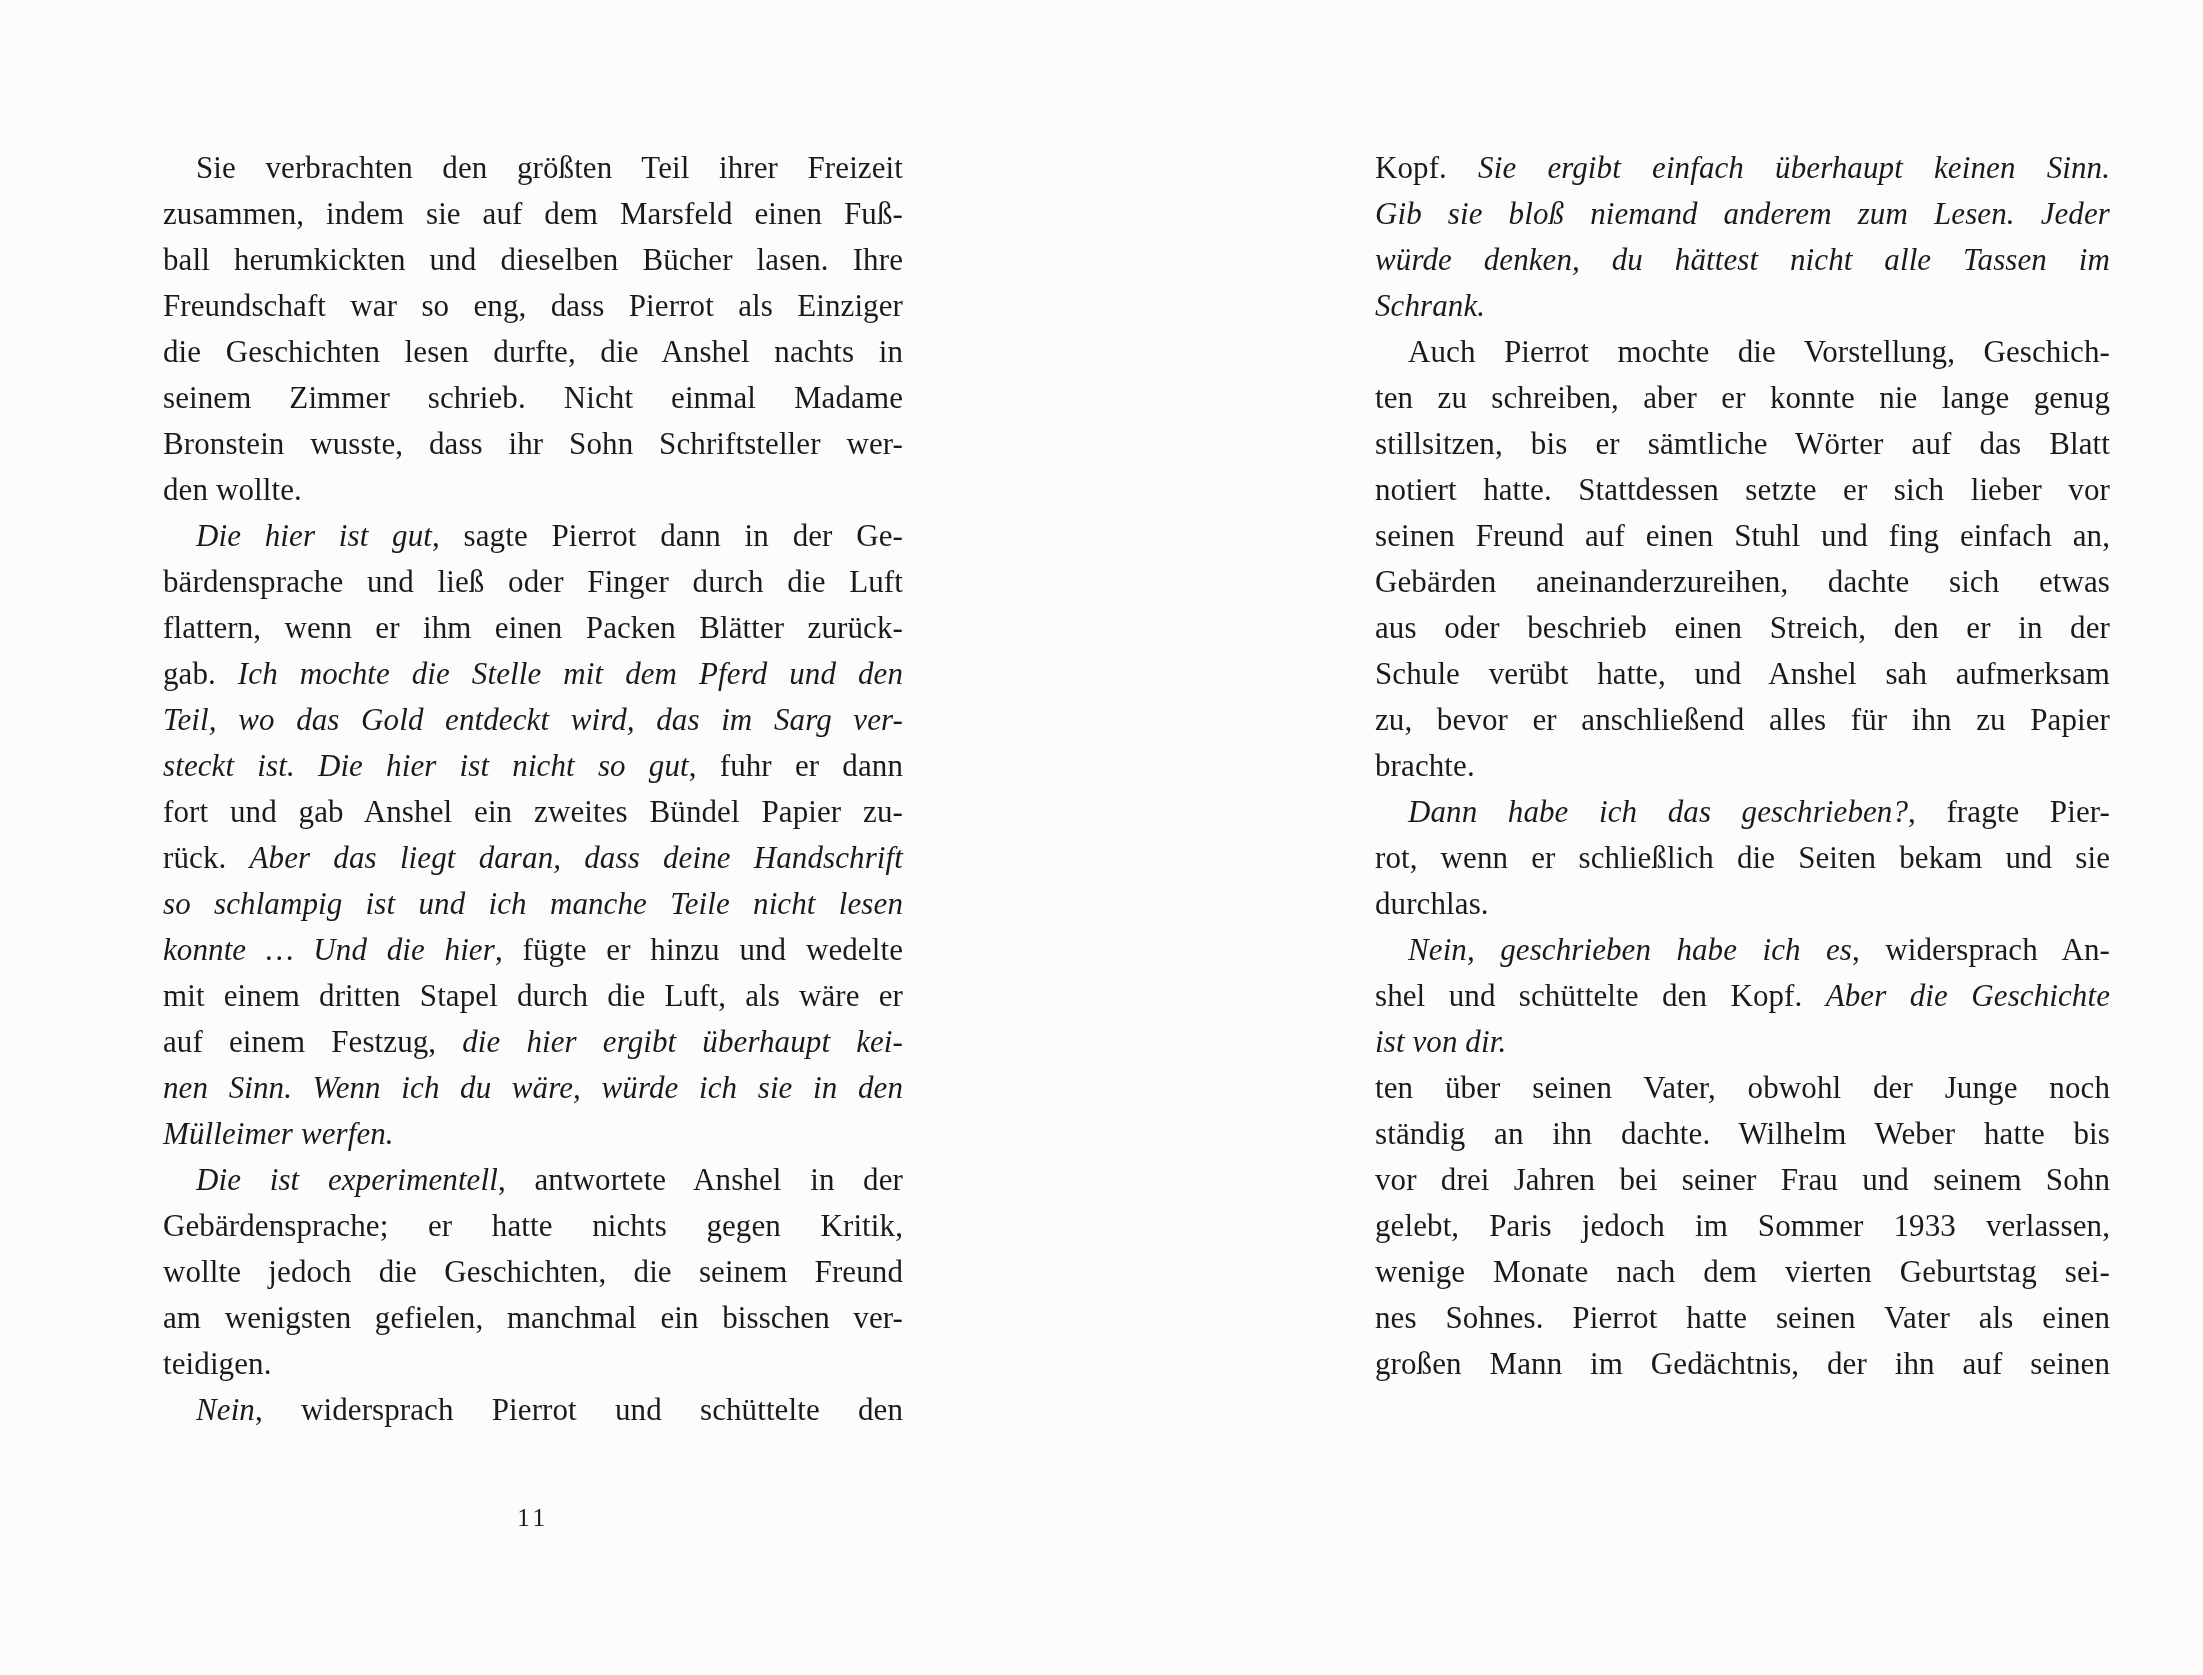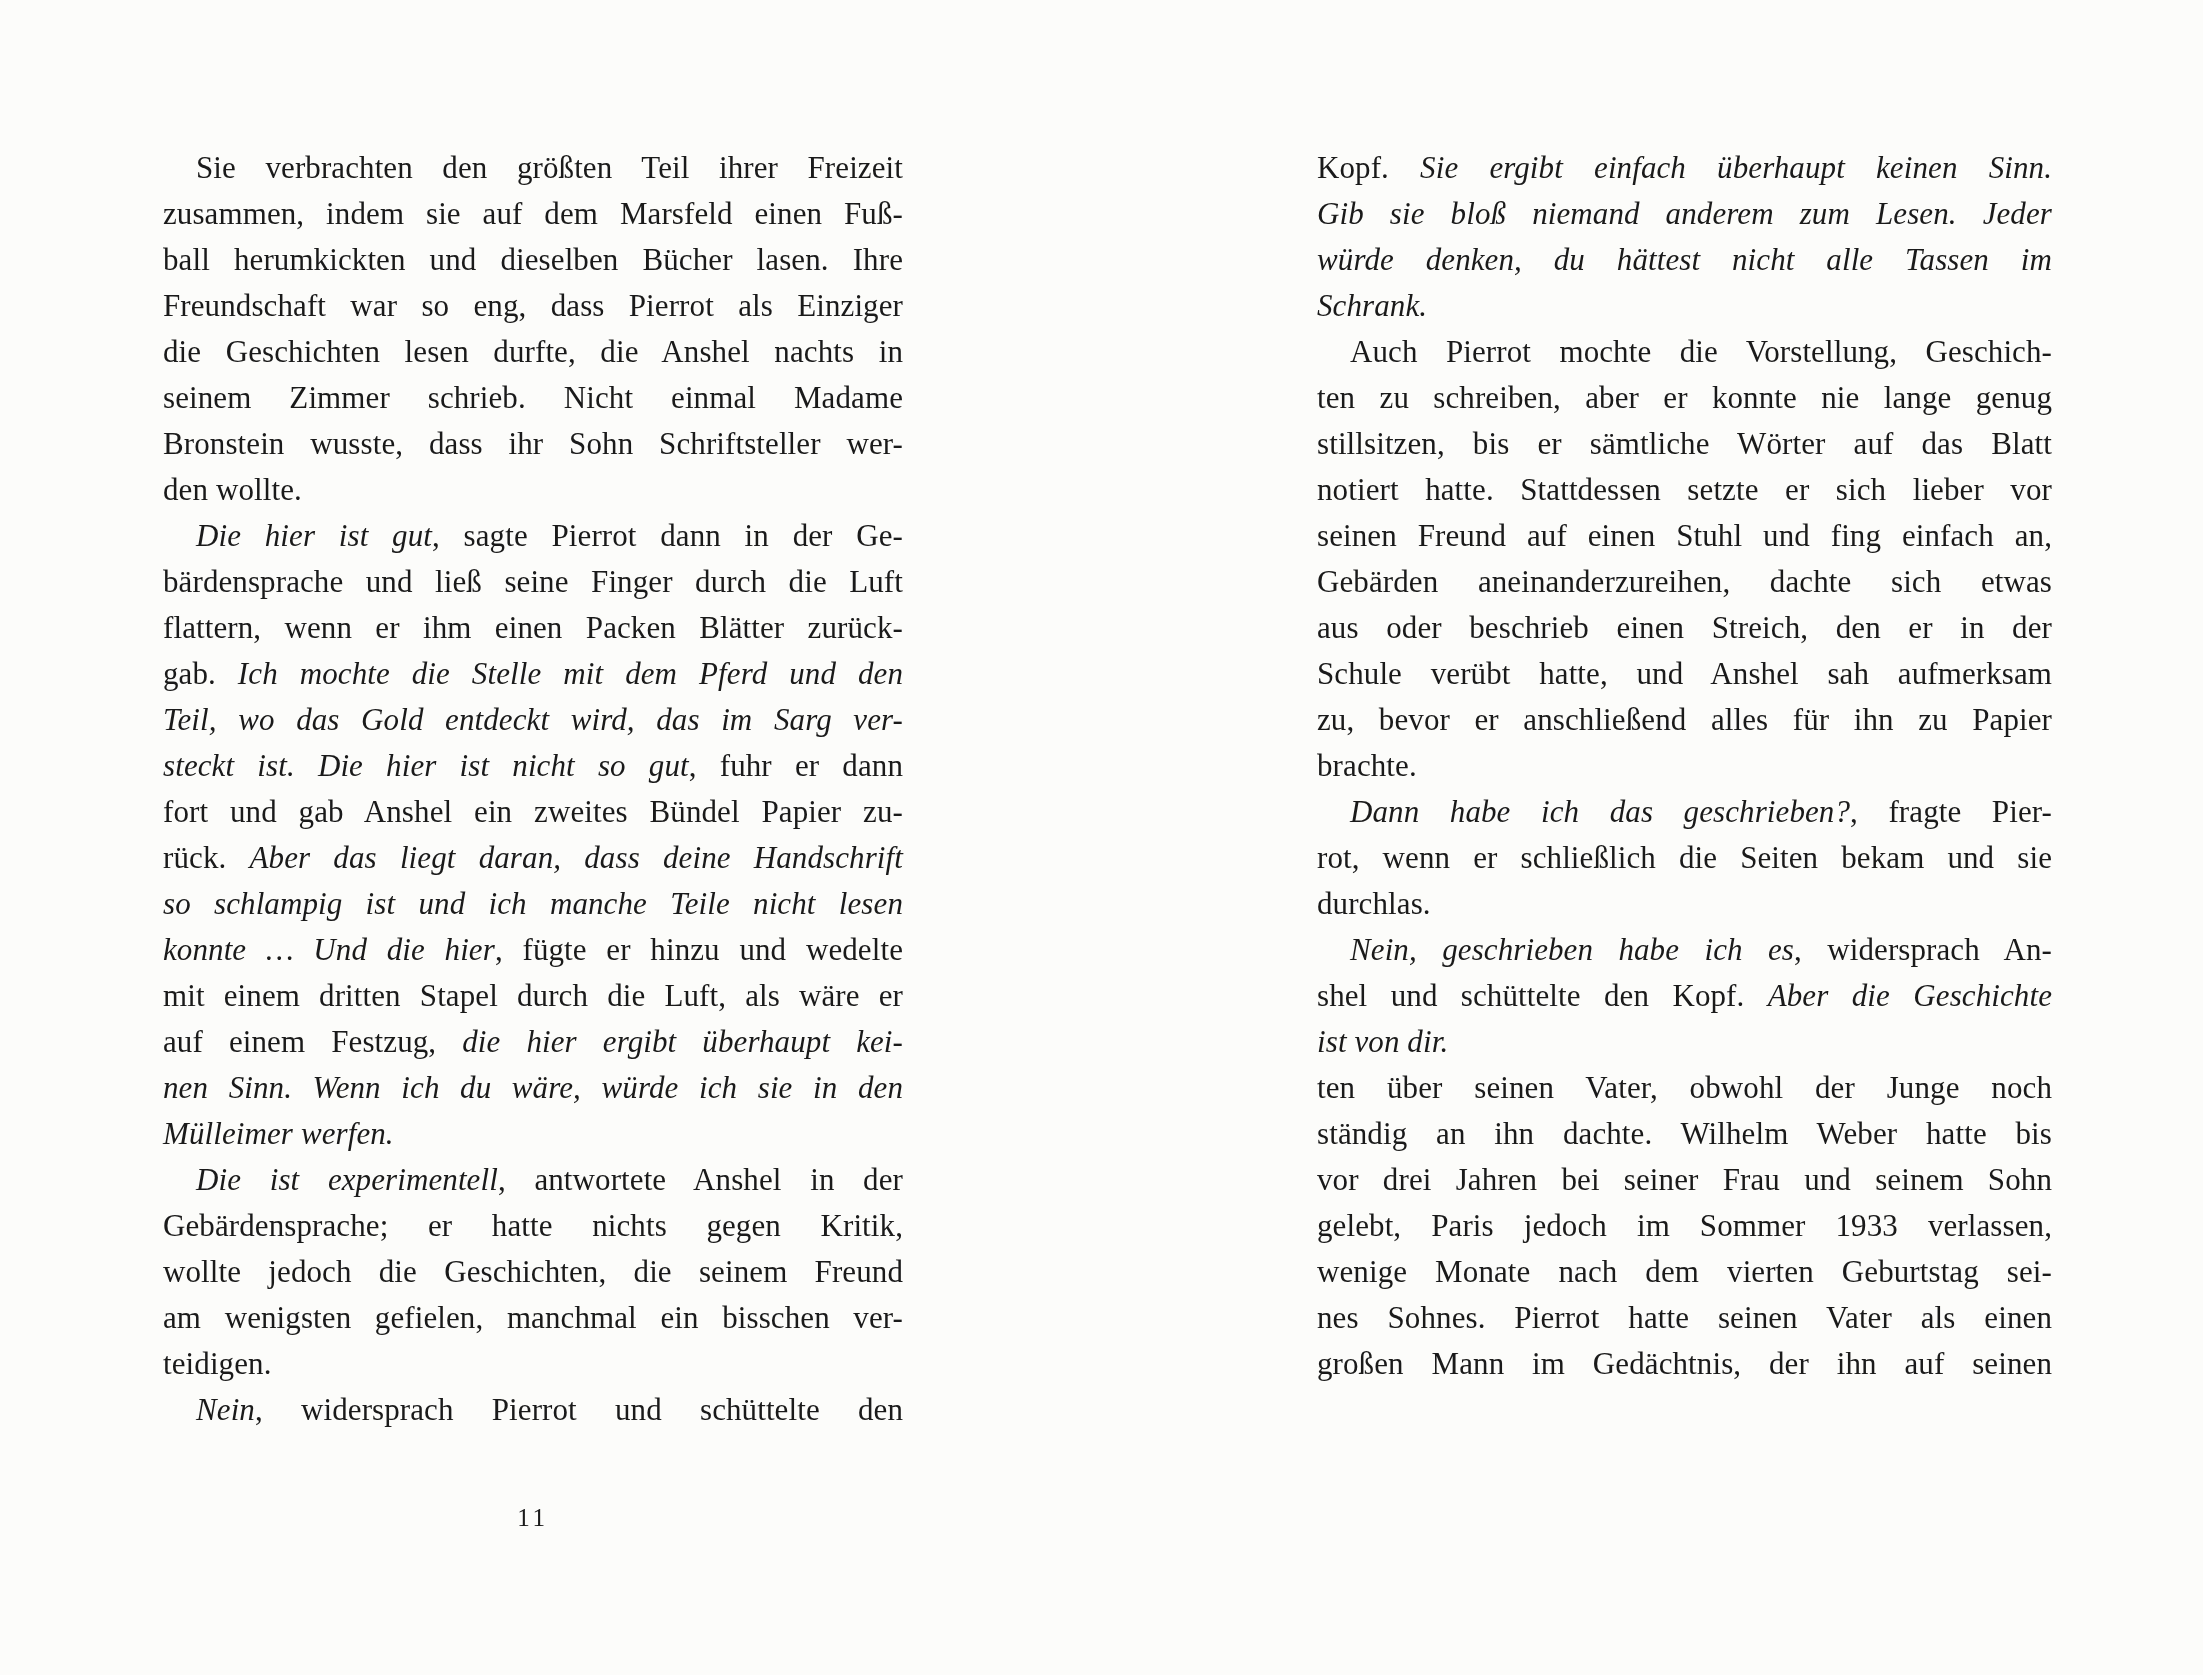--- a/index.html
+++ b/index.html
@@ -17,21 +17,21 @@
   .spread {
     position: relative;
     width: 2204px;
     height: 1185px;
   }
   .text-column {
     position: absolute;
     top: 145px;
   }
   .text-column.left  { left: 163px;  width: 740px; }
-  .text-column.right { left: 1317px; width: 735px; }
+  .text-column.right { left: 1375px; width: 735px; }
   .line {
     font-size: 31px;
     line-height: 46px;
     text-align: justify;
     text-align-last: justify;
     -moz-text-align-last: justify;
     letter-spacing: 0.1px;
   }
   .line.end {
     text-align-last: left;
@@ -62,21 +62,21 @@
   <div class="text-column left">
       <div class="line ind"><span class="seg-roman">Sie verbrachten den größten Teil ihrer Freizeit</span></div>
       <div class="line"><span class="seg-roman">zusammen, indem sie auf dem Marsfeld einen Fuß-</span></div>
       <div class="line"><span class="seg-roman">ball herumkickten und dieselben Bücher lasen. Ihre</span></div>
       <div class="line"><span class="seg-roman">Freundschaft war so eng, dass Pierrot als Einziger</span></div>
       <div class="line"><span class="seg-roman">die Geschichten lesen durfte, die Anshel nachts in</span></div>
       <div class="line"><span class="seg-roman">seinem Zimmer schrieb. Nicht einmal Madame</span></div>
       <div class="line"><span class="seg-roman">Bronstein wusste, dass ihr Sohn Schriftsteller wer-</span></div>
       <div class="line end"><span class="seg-roman">den wollte.</span></div>
       <div class="line ind"><span class="seg-italic">Die hier ist gut</span><span class="seg-roman">, sagte Pierrot dann in der Ge-</span></div>
-      <div class="line"><span class="seg-roman">bärdensprache und ließ seine Finger durch die Luft</span></div>
+      <div class="line"><span class="seg-roman">bärdensprache und ließ oder Finger durch die Luft</span></div>
       <div class="line"><span class="seg-roman">flattern, wenn er ihm einen Packen Blätter zurück-</span></div>
       <div class="line"><span class="seg-roman">gab. </span><span class="seg-italic">Ich mochte die Stelle mit dem Pferd und den</span></div>
       <div class="line"><span class="seg-italic">Teil, wo das Gold entdeckt wird, das im Sarg ver-</span></div>
       <div class="line"><span class="seg-italic">steckt ist. Die hier ist nicht so gut</span><span class="seg-roman">, fuhr er dann</span></div>
       <div class="line"><span class="seg-roman">fort und gab Anshel ein zweites Bündel Papier zu-</span></div>
       <div class="line"><span class="seg-roman">rück. </span><span class="seg-italic">Aber das liegt daran, dass deine Handschrift</span></div>
       <div class="line"><span class="seg-italic">so schlampig ist und ich manche Teile nicht lesen</span></div>
       <div class="line"><span class="seg-italic">konnte … Und die hier</span><span class="seg-roman">, fügte er hinzu und wedelte</span></div>
       <div class="line"><span class="seg-roman">mit einem dritten Stapel durch die Luft, als wäre er</span></div>
       <div class="line"><span class="seg-roman">auf einem Festzug, </span><span class="seg-italic">die hier ergibt überhaupt kei-</span></div>

